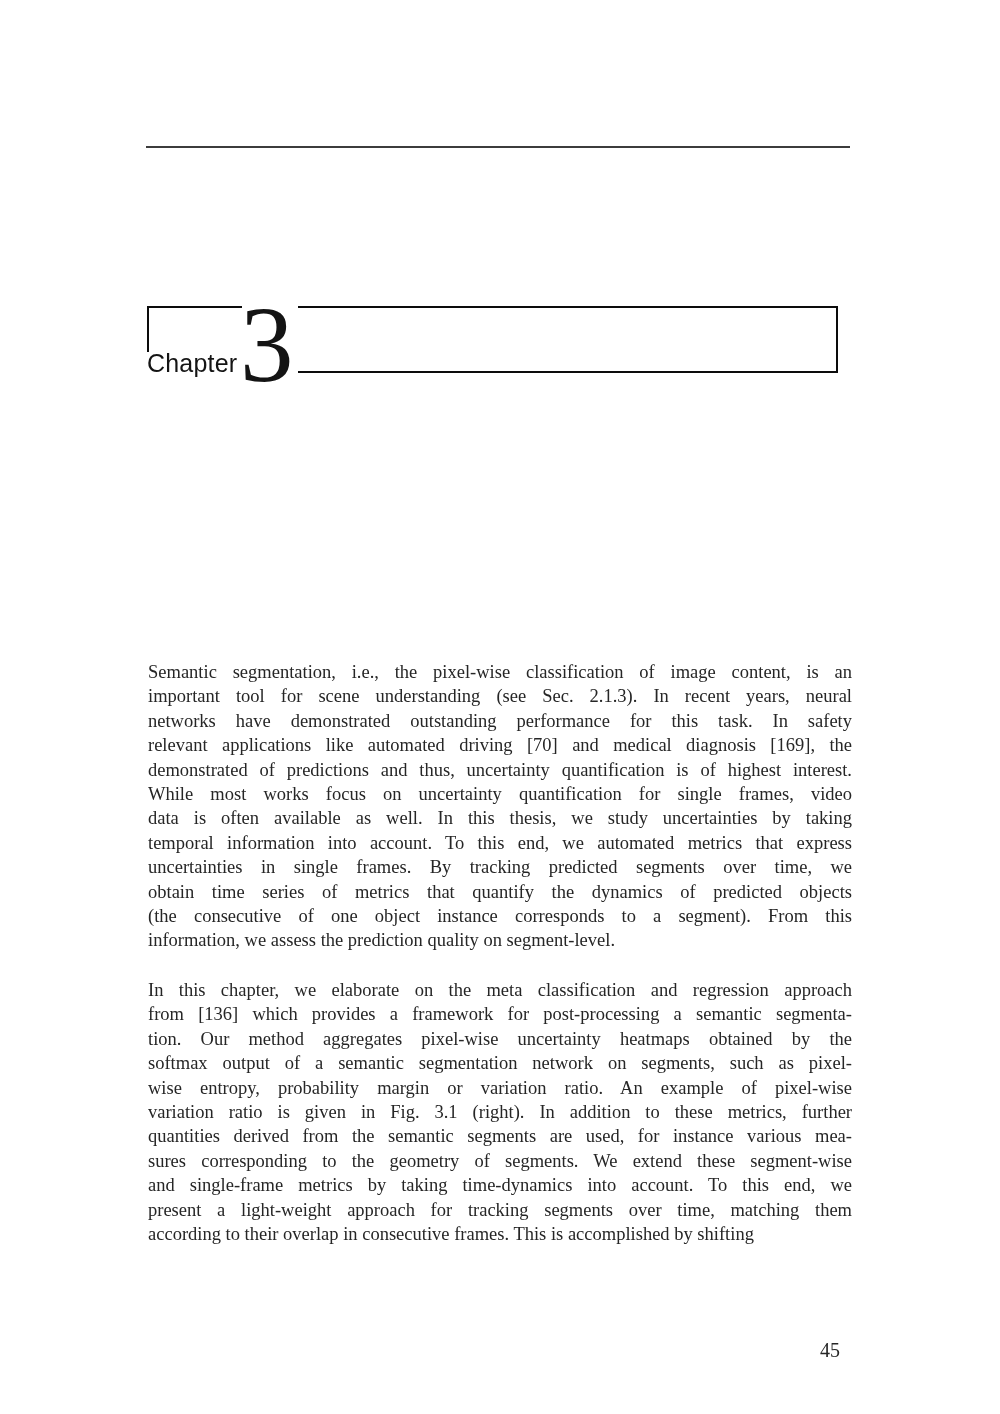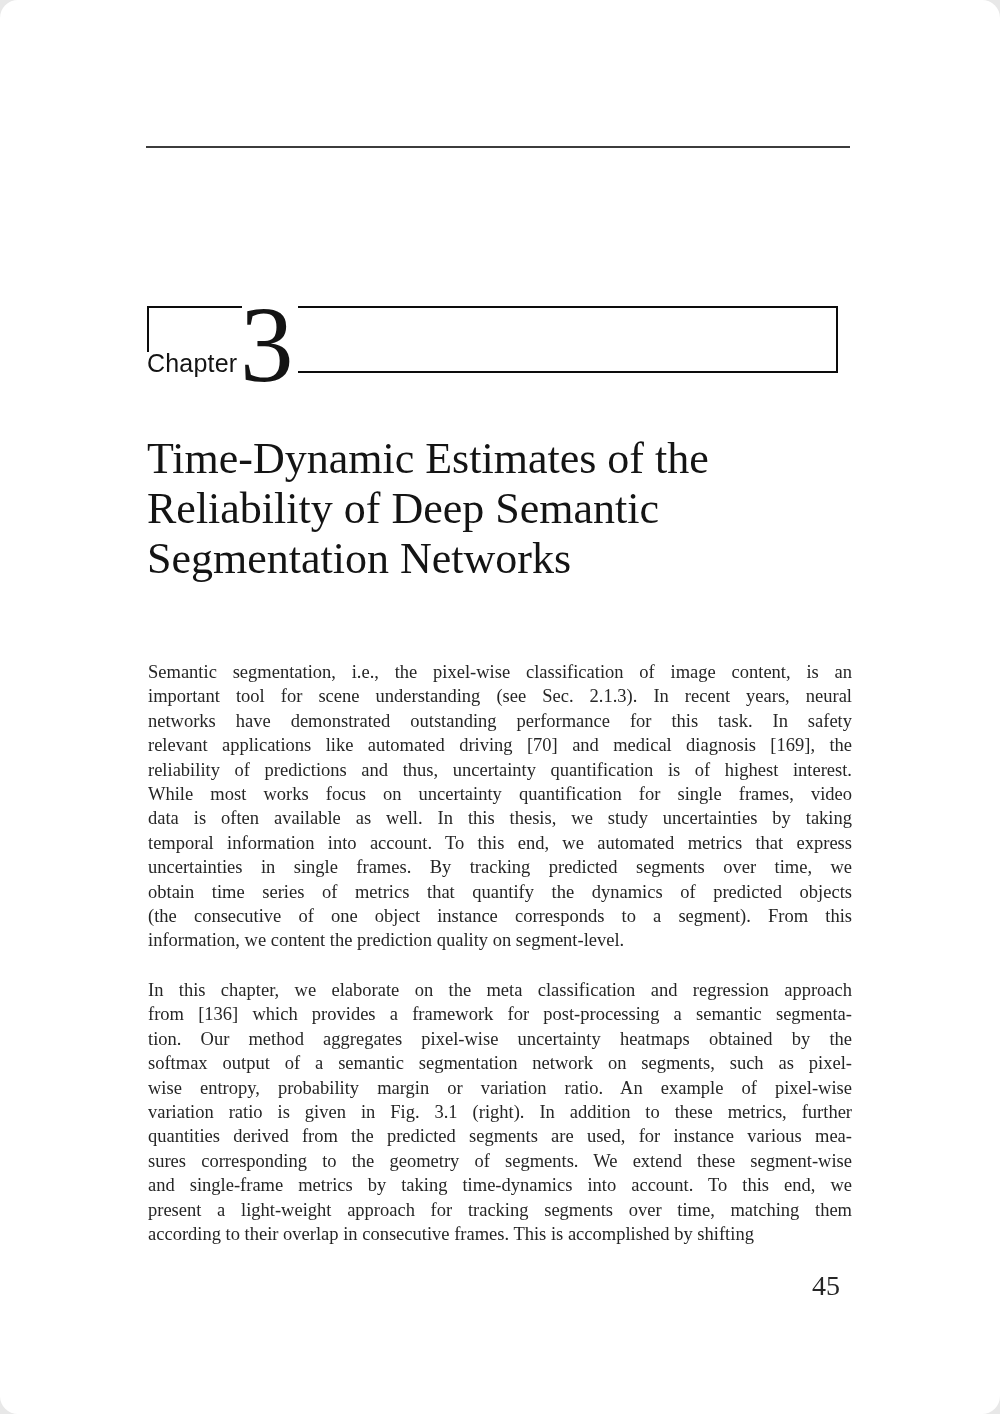--- a/index.html
+++ b/index.html
@@ -11,21 +11,20 @@
   }
   *{margin:0;padding:0;box-sizing:border-box;}
   html,body{background:#e8e8e8;}
   .page{
     position:relative;
     width:1000px;height:1414px;
     background:var(--bg);
     font-family:"Liberation Serif", serif;
     overflow:hidden;
     margin:0 auto;
-    border-radius:18px;
   }
   
   .head-rule{
     position:absolute;left:146px;top:146px;width:704px;height:2px;
     background:var(--rule-color);
   }
   
   .chapter-mark{position:absolute;left:147px;top:306px;width:691px;height:67px;}
   .seg{position:absolute;background:var(--box-color);}
   .seg-top-left{left:0;top:0;width:95px;height:2px;}
@@ -63,22 +62,22 @@
   .tline{
     width:704px;
     text-align:justify;
     text-align-last:justify;
     text-justify:inter-word;
     white-space:nowrap;
   }
   .tline.last{text-align:left;text-align-last:left;}
   
   .page-number{
-    position:absolute;right:160px;top:1272px;
-    font-size:28px;line-height:1;
+    position:absolute;right:160px;top:1340px;
+    font-size:20px;line-height:1;
     color:var(--body-color);
     text-align:center;
   }
 </style>
 </head>
 <body>
 
 <div class="page">
 
   <div class="head-rule"></div>
@@ -86,49 +85,44 @@
   <div class="chapter-mark">
     <div class="seg seg-top-left"></div>
     <div class="seg seg-top-right"></div>
     <div class="seg seg-left"></div>
     <div class="seg seg-right"></div>
     <div class="seg seg-bottom-right"></div>
     <div class="chapter-label">Chapter</div>
     <div class="chapter-number">3</div>
   </div>
 
-  <div class="chapter-title">
-    <div>Time-Dynamic Estimates of the</div>
-    <div>Reliability of Deep Semantic</div>
-    <div>Segmentation Networks</div>
-  </div>
 
   <div class="body-text">
     <div class="para">
       <div class="tline">Semantic segmentation, i.e., the pixel-wise classification of image content, is an</div>
       <div class="tline">important tool for scene understanding (see Sec. 2.1.3). In recent years, neural</div>
       <div class="tline">networks have demonstrated outstanding performance for this task. In safety</div>
       <div class="tline">relevant applications like automated driving [70] and medical diagnosis [169], the</div>
-      <div class="tline">reliability of predictions and thus, uncertainty quantification is of highest interest.</div>
+      <div class="tline">demonstrated of predictions and thus, uncertainty quantification is of highest interest.</div>
       <div class="tline">While most works focus on uncertainty quantification for single frames, video</div>
       <div class="tline">data is often available as well. In this thesis, we study uncertainties by taking</div>
       <div class="tline">temporal information into account. To this end, we automated metrics that express</div>
       <div class="tline">uncertainties in single frames. By tracking predicted segments over time, we</div>
       <div class="tline">obtain time series of metrics that quantify the dynamics of predicted objects</div>
       <div class="tline">(the consecutive of one object instance corresponds to a segment). From this</div>
-      <div class="tline last">information, we content the prediction quality on segment-level.</div>
+      <div class="tline last">information, we assess the prediction quality on segment-level.</div>
     </div>
     <div class="para">
       <div class="tline">In this chapter, we elaborate on the meta classification and regression approach</div>
       <div class="tline">from [136] which provides a framework for post-processing a semantic segmenta-</div>
       <div class="tline">tion. Our method aggregates pixel-wise uncertainty heatmaps obtained by the</div>
       <div class="tline">softmax output of a semantic segmentation network on segments, such as pixel-</div>
       <div class="tline">wise entropy, probability margin or variation ratio. An example of pixel-wise</div>
       <div class="tline">variation ratio is given in Fig. 3.1 (right). In addition to these metrics, further</div>
-      <div class="tline">quantities derived from the predicted segments are used, for instance various mea-</div>
+      <div class="tline">quantities derived from the semantic segments are used, for instance various mea-</div>
       <div class="tline">sures corresponding to the geometry of segments. We extend these segment-wise</div>
       <div class="tline">and single-frame metrics by taking time-dynamics into account. To this end, we</div>
       <div class="tline">present a light-weight approach for tracking segments over time, matching them</div>
       <div class="tline last">according to their overlap in consecutive frames. This is accomplished by shifting</div>
     </div>
   </div>
 
   <div class="page-number">45</div>
 
 </div>

